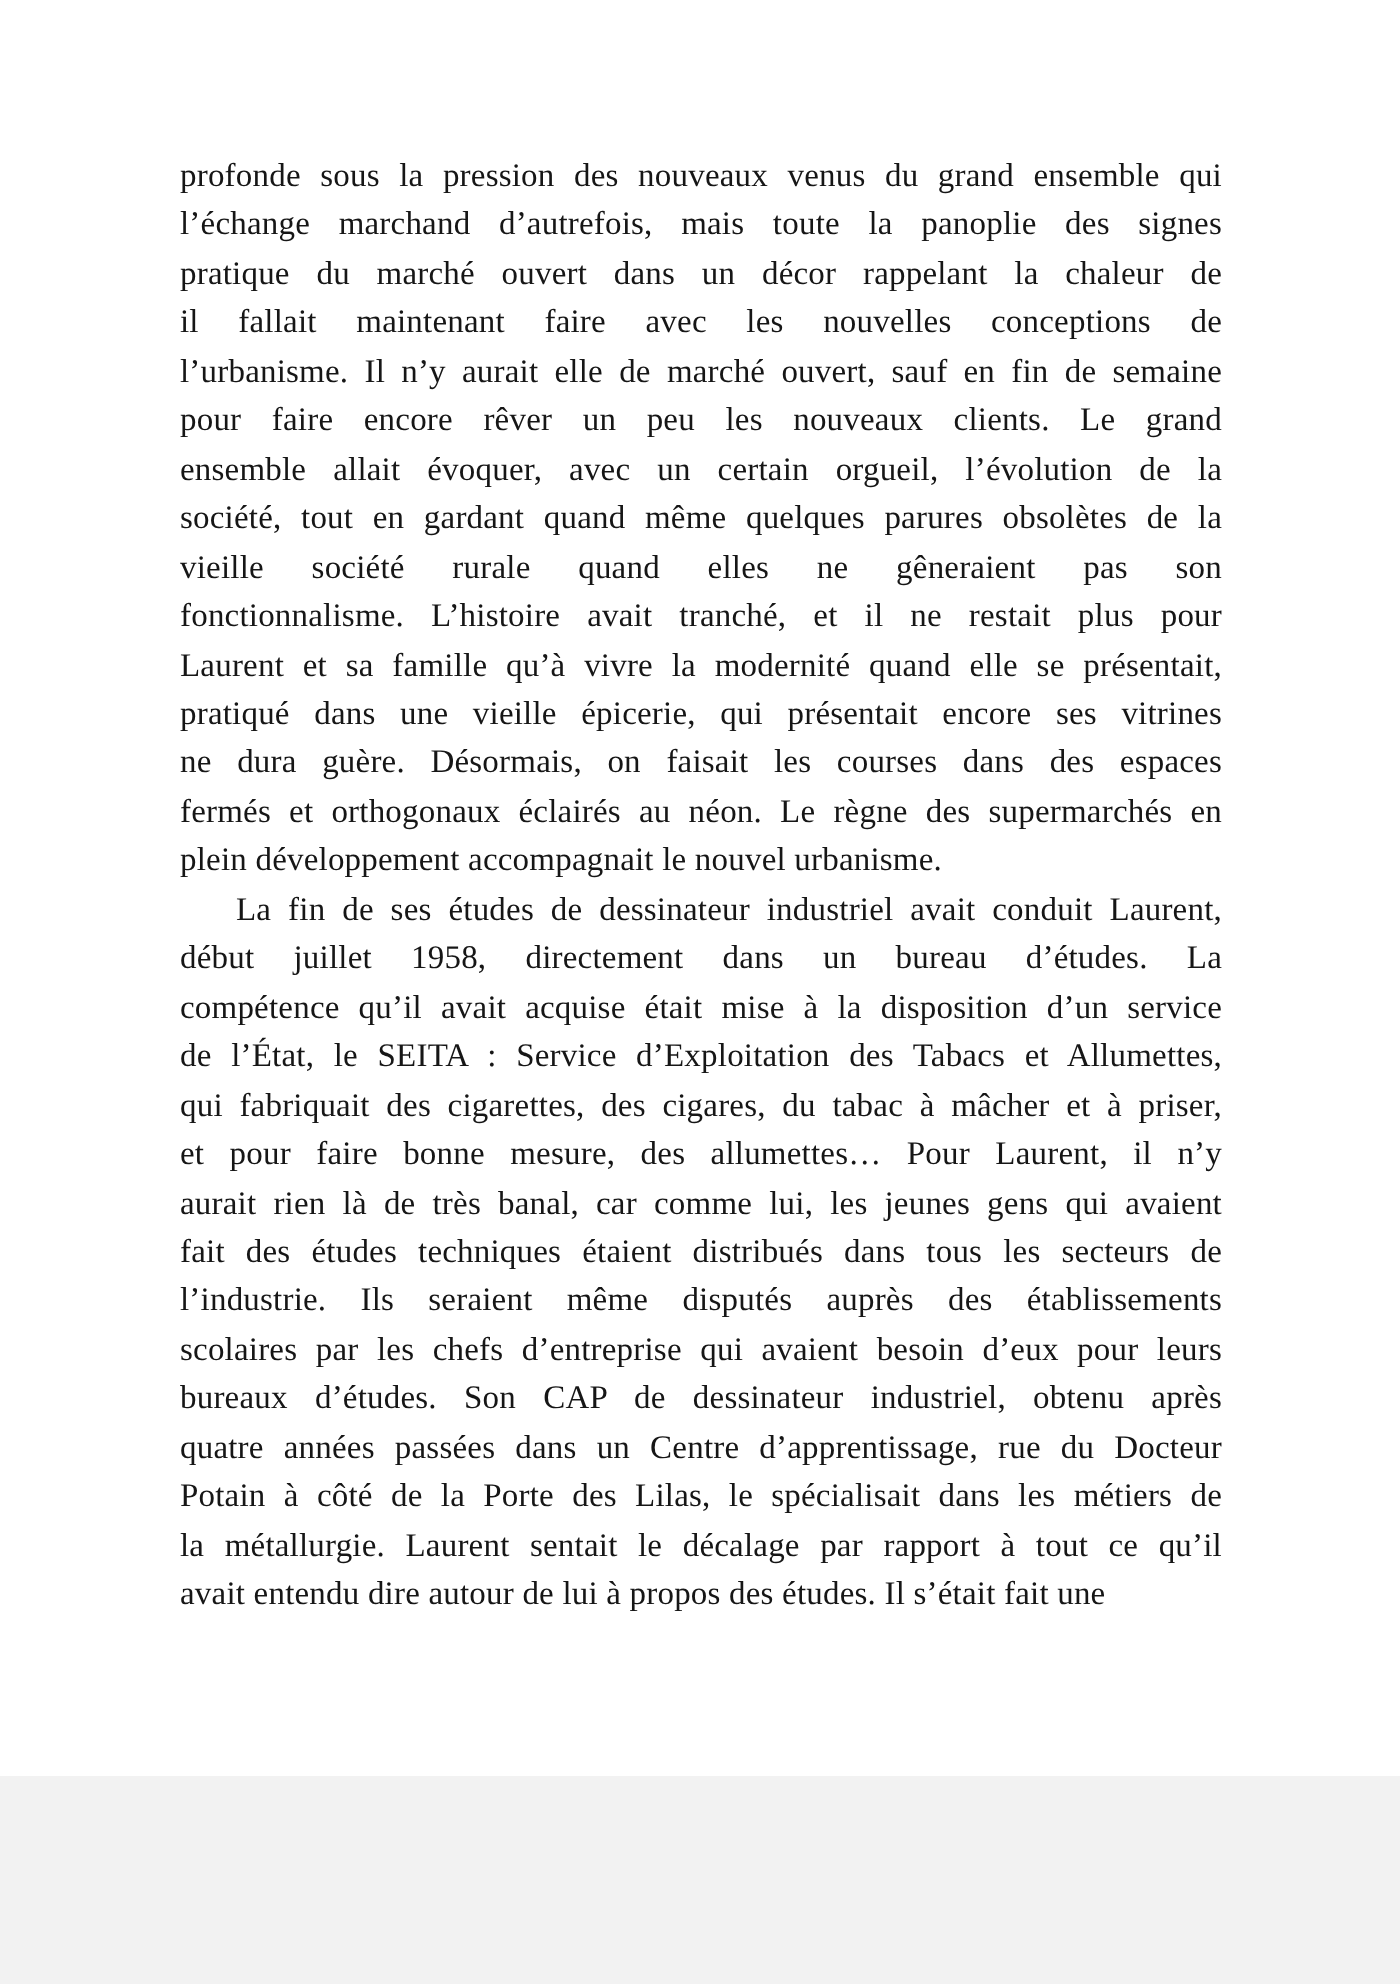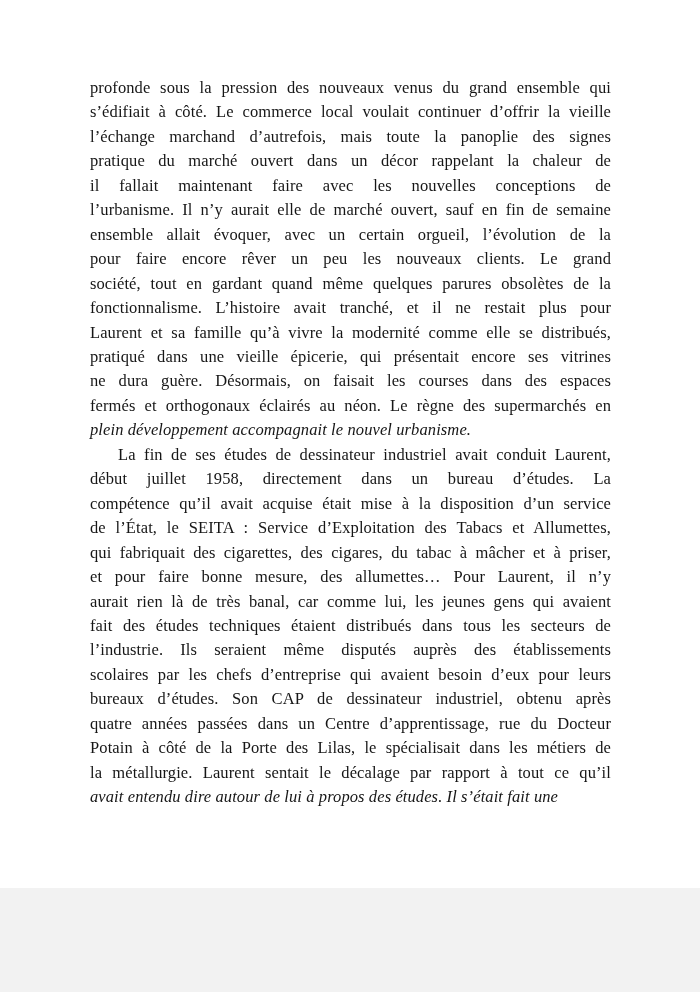--- a/index.html
+++ b/index.html
@@ -32,21 +32,20 @@
   }
   .line {
     font-size: 16.5px;
     line-height: 24.45px;
     text-align: justify;
     text-align-last: justify;
     letter-spacing: 0.1px;
   }
   .line.last {
     text-align-last: left;
-    font-style: italic;
   }
   .line.indent {
     text-indent: 28px;
   }
   .folio {
     position: absolute;
     top: 913px;
     left: 90px;
     width: 508px;
     text-align: right;
@@ -55,30 +54,30 @@
     color: #7f1d1d;
   }
 </style>
 </head>
 <body>
 
 <div class="book-page">
   <div class="text-block">
       <div class="paragraph">
         <div class="line">profonde sous la pression des nouveaux venus du grand ensemble qui</div>
-        <div class="line">s’édifiait à côté. Le commerce local voulait continuer d’offrir la vieille</div>
         <div class="line">l’échange marchand d’autrefois, mais toute la panoplie des signes</div>
         <div class="line">pratique du marché ouvert dans un décor rappelant la chaleur de</div>
         <div class="line">il fallait maintenant faire avec les nouvelles conceptions de</div>
         <div class="line">l’urbanisme. Il n’y aurait elle de marché ouvert, sauf en fin de semaine</div>
+        <div class="line">pour faire encore rêver un peu les nouveaux clients. Le grand</div>
         <div class="line">ensemble allait évoquer, avec un certain orgueil, l’évolution de la</div>
-        <div class="line">pour faire encore rêver un peu les nouveaux clients. Le grand</div>
         <div class="line">société, tout en gardant quand même quelques parures obsolètes de la</div>
+        <div class="line">vieille société rurale quand elles ne gêneraient pas son</div>
         <div class="line">fonctionnalisme. L’histoire avait tranché, et il ne restait plus pour</div>
-        <div class="line">Laurent et sa famille qu’à vivre la modernité comme elle se distribués,</div>
+        <div class="line">Laurent et sa famille qu’à vivre la modernité quand elle se présentait,</div>
         <div class="line">pratiqué dans une vieille épicerie, qui présentait encore ses vitrines</div>
         <div class="line">ne dura guère. Désormais, on faisait les courses dans des espaces</div>
         <div class="line">fermés et orthogonaux éclairés au néon. Le règne des supermarchés en</div>
         <div class="line last">plein développement accompagnait le nouvel urbanisme.</div>
       </div>
       <div class="paragraph">
         <div class="line indent">La fin de ses études de dessinateur industriel avait conduit Laurent,</div>
         <div class="line">début juillet 1958, directement dans un bureau d’études. La</div>
         <div class="line">compétence qu’il avait acquise était mise à la disposition d’un service</div>
         <div class="line">de l’État, le SEITA : Service d’Exploitation des Tabacs et Allumettes,</div>

